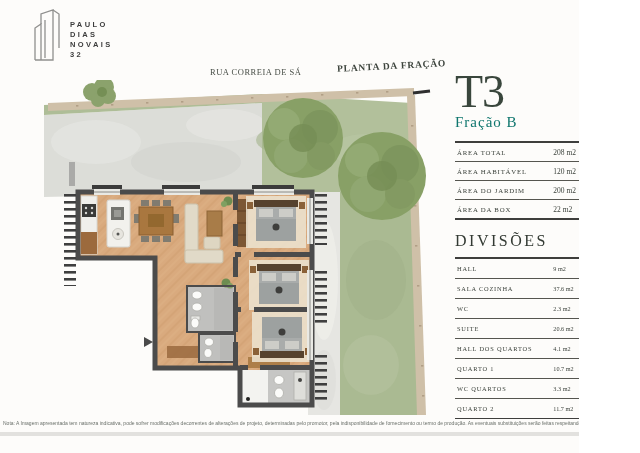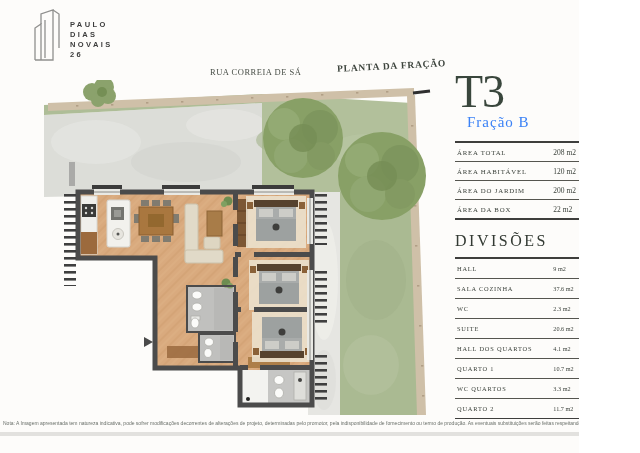--- a/index.html
+++ b/index.html
@@ -17,21 +17,21 @@
   .plan-title{position:absolute;left:337px;top:61px;font-size:9.5px;font-weight:600;
               letter-spacing:.8px;color:#3d443d;transform:rotate(-3deg);}
 
   
   .plan-wrap{position:absolute;left:36px;top:80px;width:420px;height:335px;}
 
   
   .panel{position:absolute;left:455px;top:70px;width:173px;}
   .unit-head{display:flex;align-items:flex-start;flex-direction:column;}
   .unit-type{font-size:46px;line-height:.95;letter-spacing:-1px;color:#39463c;}
-  .unit-frac{font-size:15px;letter-spacing:1px;color:#3b82f6;margin-left:12px;padding-bottom:7px;font-family:Liberation Serif, serif;}
+  .unit-frac{font-size:15px;letter-spacing:1px;color:#0f766e;margin-left:0;padding-bottom:7px;font-family:Liberation Serif, serif;}
   .tbl{margin-top:3px;border-top:2.5px solid #3e3e3c;}
   .row{display:flex;align-items:center;border-bottom:1.2px solid #55554f;padding:5px 2px 4px 2px;}
   .row:last-child{border-bottom:2.5px solid #3e3e3c;}
   .lbl{flex:1;font-size:6.8px;letter-spacing:.8px;color:#3a403a;}
   .val{width:43%;font-size:7.5px;color:#3a403a;}
   .div-title{margin-top:12px;font-size:16px;letter-spacing:2.5px;color:#333a33;}
   .tbl2{margin-top:7px;border-top:2px solid #3e3e3c;}
   .tbl2 .row{padding:6.4px 2px 5.6px 2px;}
   .tbl2 .row:last-child{border-bottom:1.6px solid #3e3e3c;}
   .tbl2 .lbl{font-size:6.4px;}
@@ -54,21 +54,21 @@
         <path d="M15,16 V6 L27,2 V44"></path>
         <path d="M19,50 V12"></path>
         <path d="M9,52 H19 M15,52 H27 V44"></path>
         <path d="M27,2 L33,6 V40"></path>
       </g>
     </svg>
     <div class="logo-text">
       <div>PAULO</div>
       <div>DIAS</div>
       <div>NOVAIS</div>
-      <div>26</div>
+      <div>32</div>
     </div>
   </div>
 
   <div class="street-label">RUA CORREIA DE SÁ</div>
   <div class="plan-title">PLANTA DA FRAÇÃO</div>
 
   <div class="plan-wrap">
   <svg width="420" height="335" viewBox="0 0 420 335">
     <defs>
       <pattern id="herr" width="10" height="10" patternUnits="userSpaceOnUse" patternTransform="rotate(45)">

